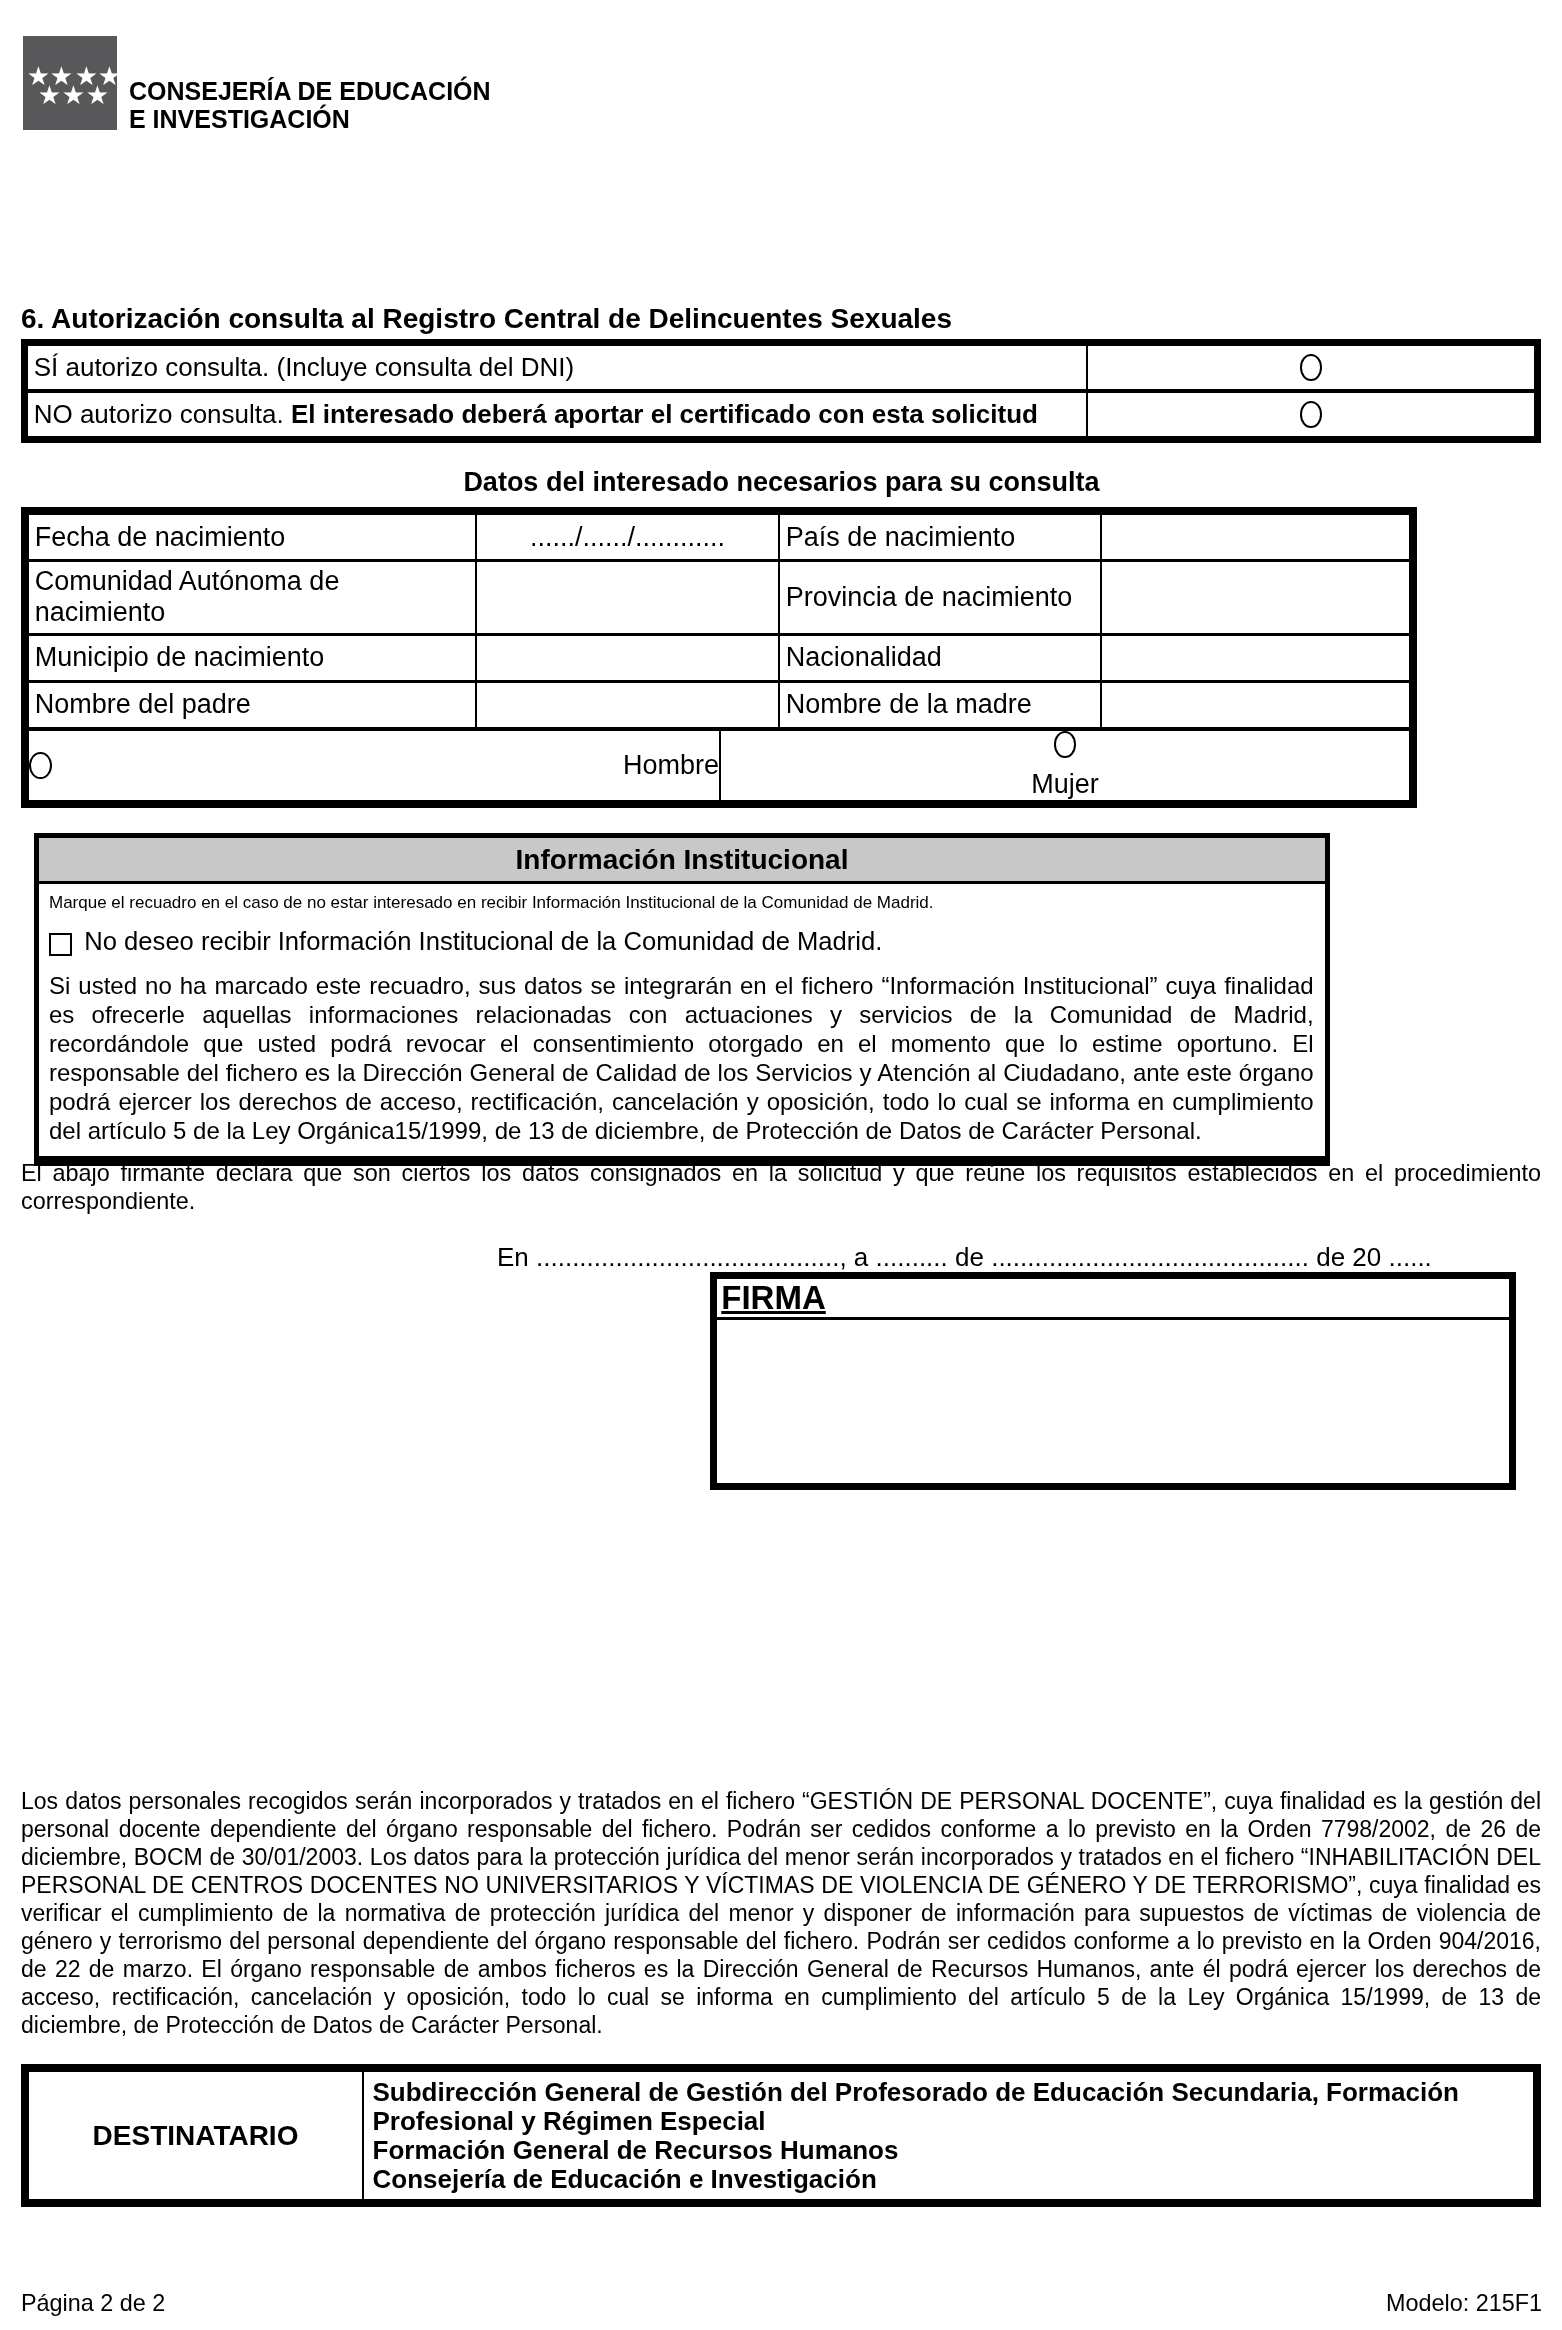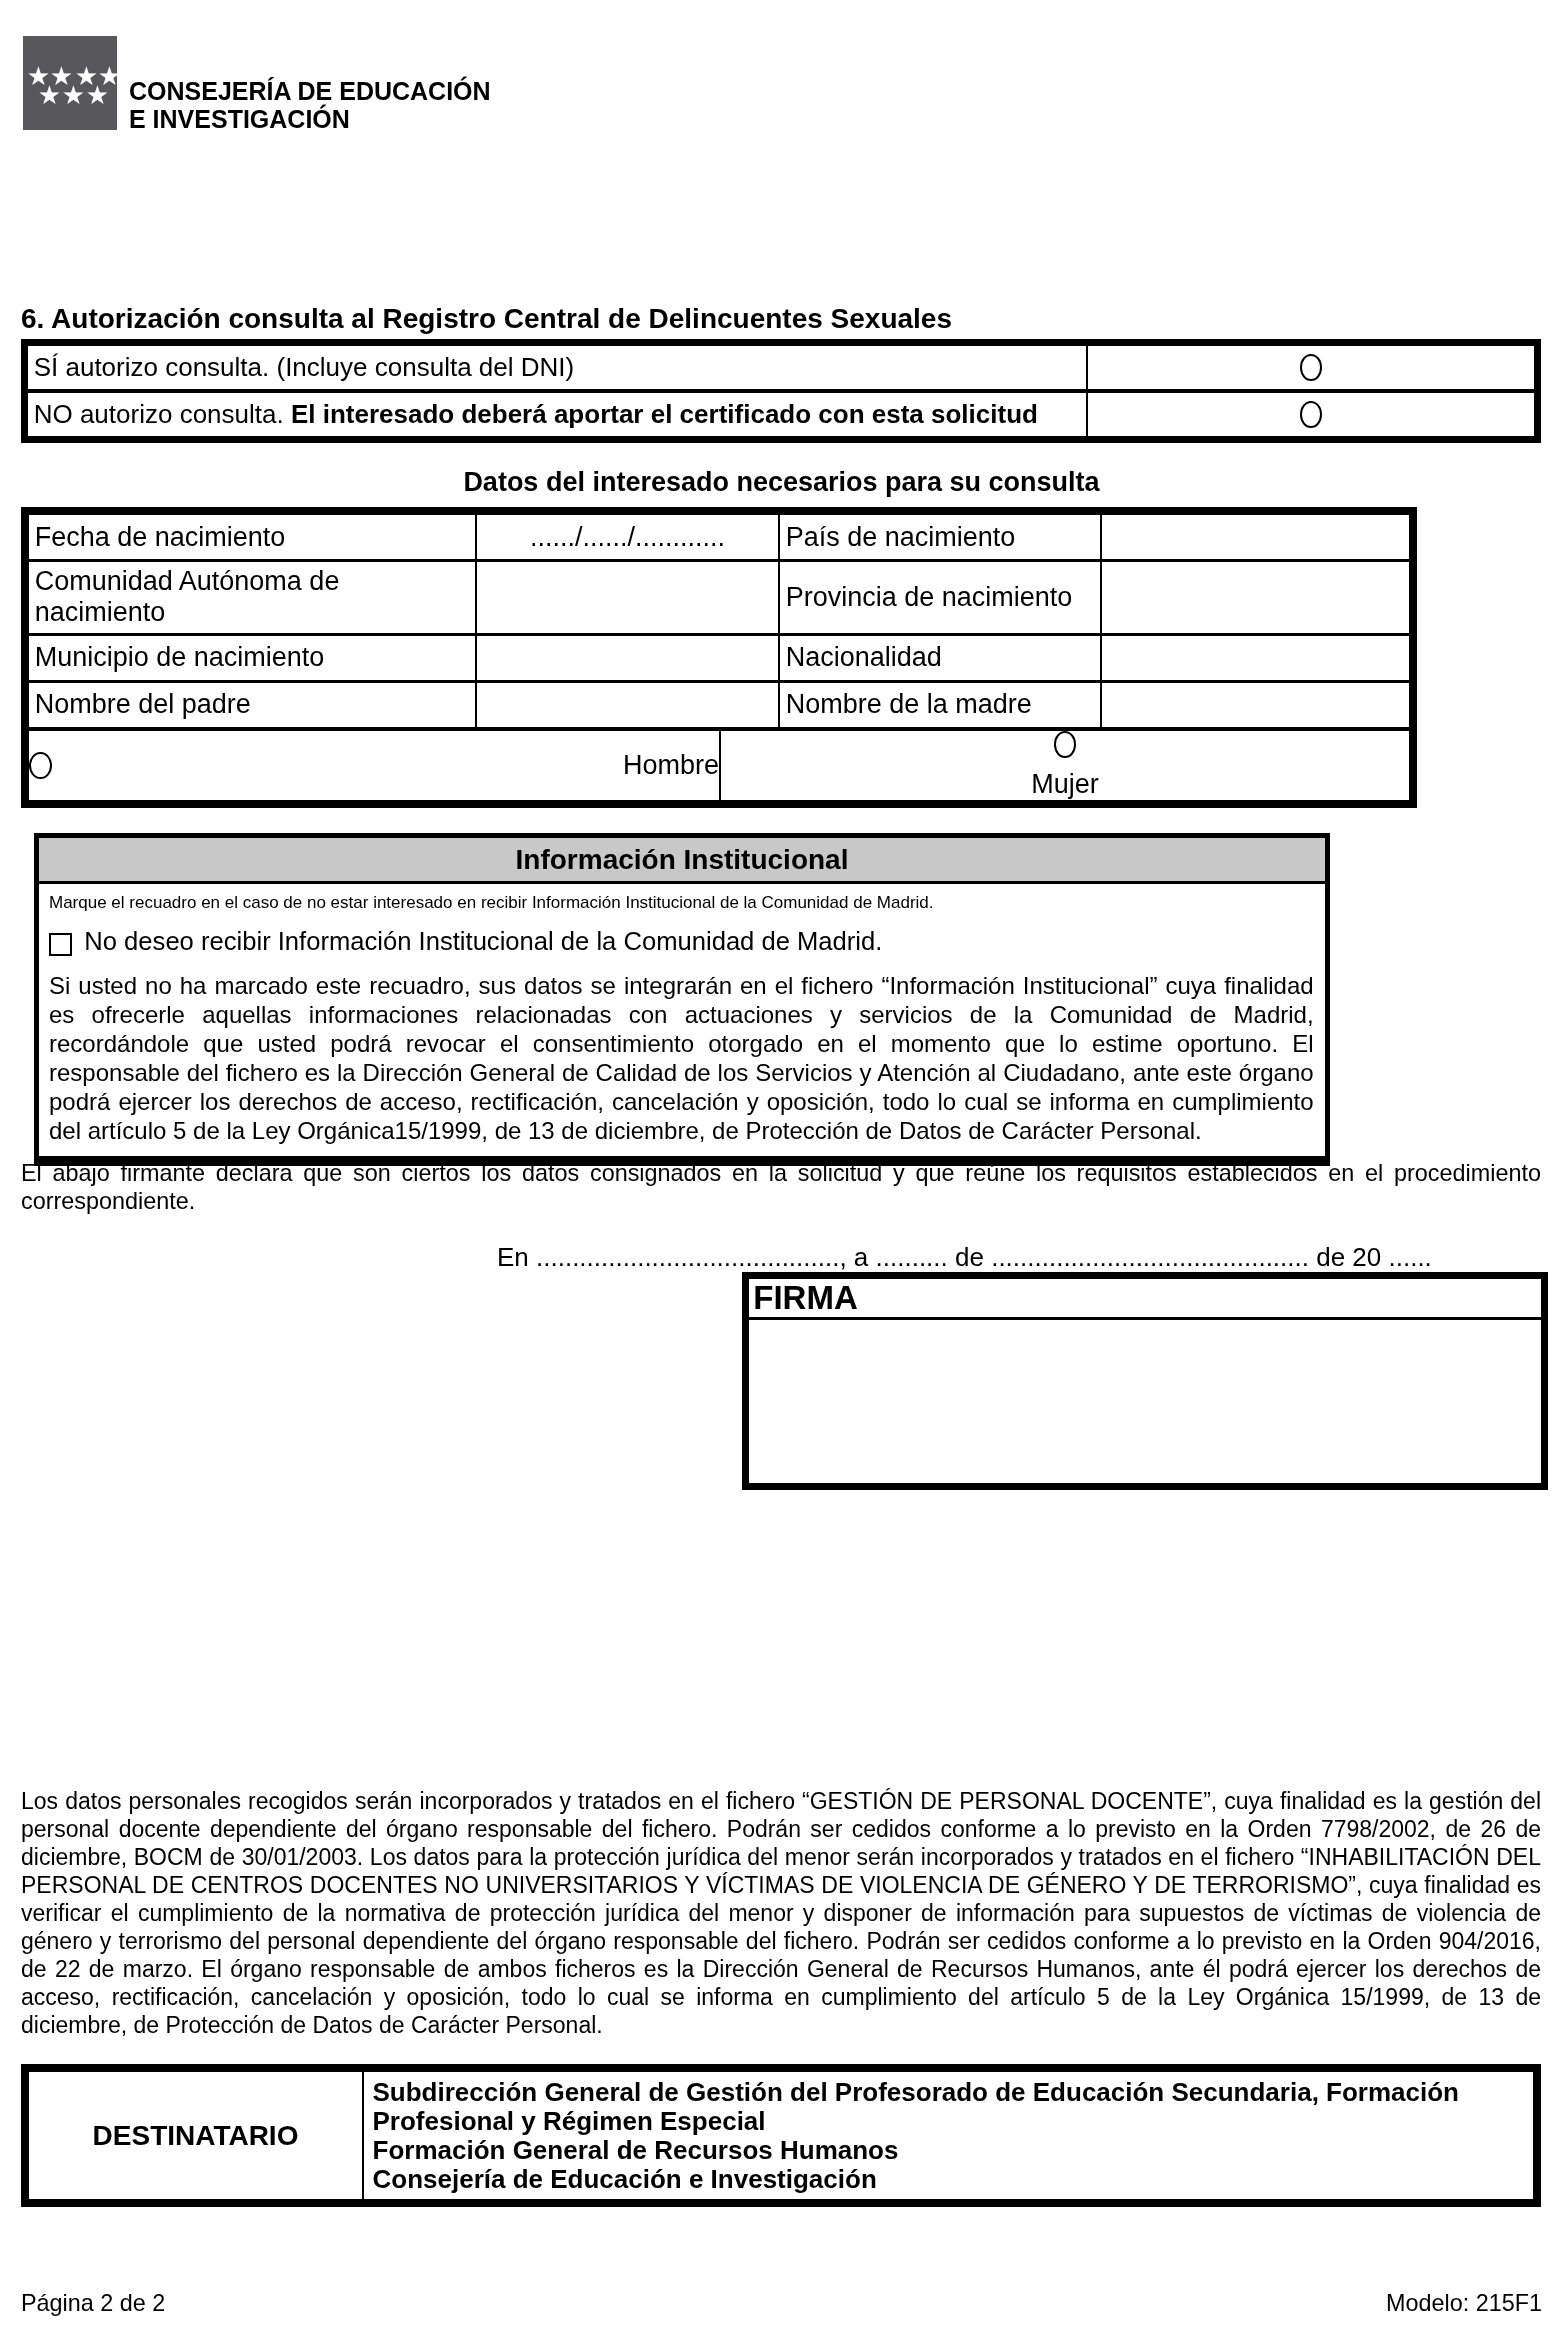--- a/index.html
+++ b/index.html
@@ -46,21 +46,21 @@
   .info-body { padding:8.5px 11.4px 11.4px 10px; }
   .info-instruction { font-size:17px; margin:0 0 14px 0; }
   .info-check-row { display:flex; align-items:flex-end; gap:12.8px; margin:0 0 15.6px 0; font-size:25.6px; }
   .checkbox { width:18.5px; height:18.5px; border:2.8px solid #000; flex:0 0 auto; background:#fff; }
   .info-paragraph { font-size:24px; line-height:29px; text-align:justify; margin:0; }
 
   .declaration { position:absolute; left:21px; top:1159px; width:1520px; font-size:23.4px; line-height:28px; text-align:justify; }
 
   .date-line { position:absolute; left:497px; top:1242px; font-size:26px; white-space:nowrap; }
 
-  .firma-box { position:absolute; left:742px; top:1272px; width:806px; height:218px; border:7px solid #000; box-sizing:border-box; background:#fff; }
+  .firma-box { position:absolute; left:710px; top:1272px; width:806px; height:218px; border:7px solid #000; box-sizing:border-box; background:#fff;text-decoration:underline; }
   .firma-header { height:41px; border-bottom:3.6px solid #000; display:flex; align-items:center;
                   font-weight:bold; font-size:33px; padding-left:4.3px; box-sizing:border-box; }
   .firma-area { height:166px; }
 
   .privacy { position:absolute; left:21px; top:1787px; width:1520px; font-size:23px; line-height:28px; text-align:justify; }
 
   
   .dest-table { position:absolute; left:21px; top:2064px; width:1520px; border:8.5px solid #000;
                 display:flex; box-sizing:border-box; }
   .dest-label { width:335px; border-right:2.8px solid #000; display:flex; align-items:center;

